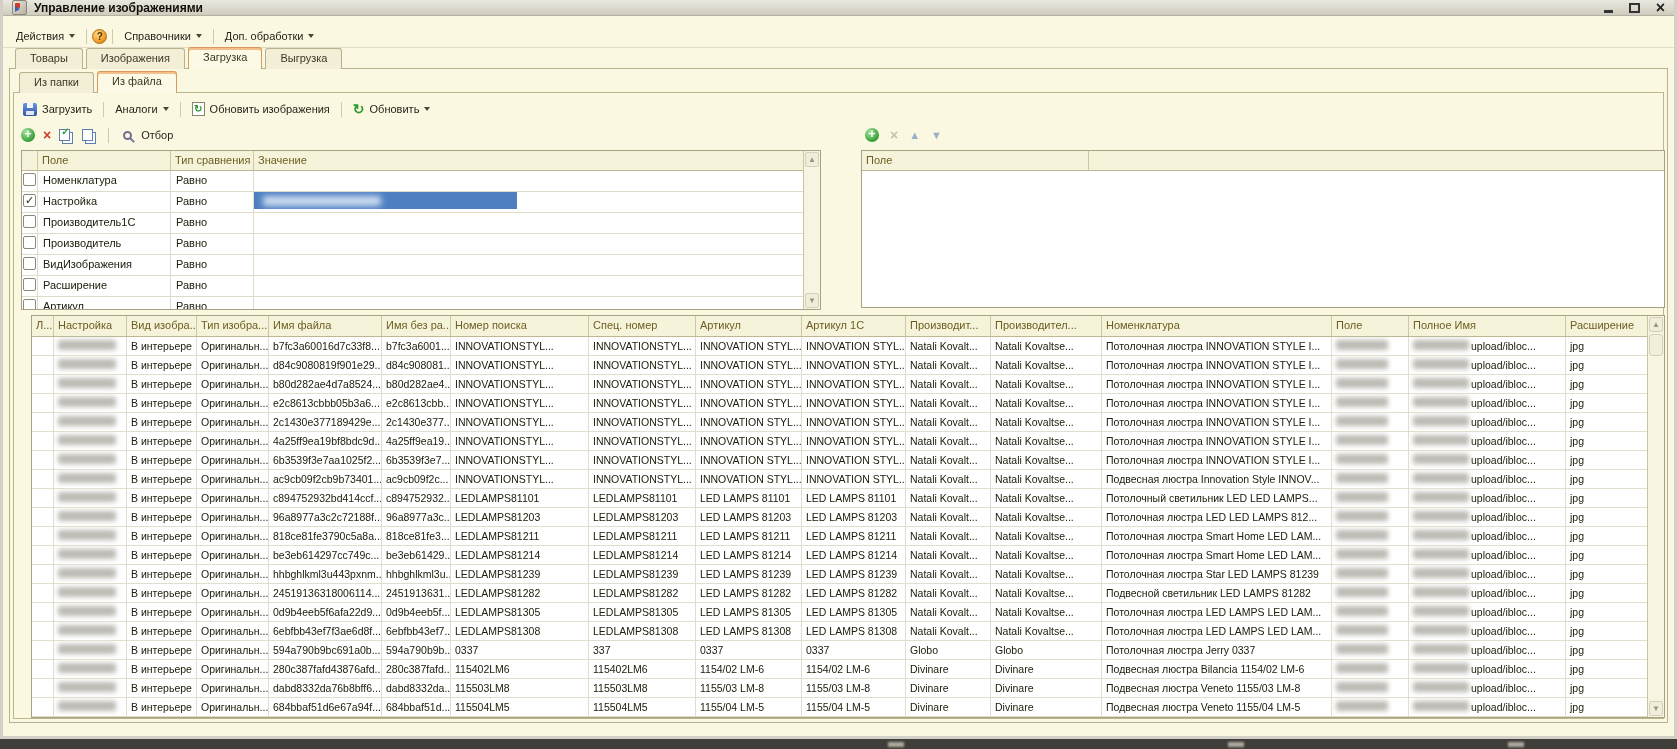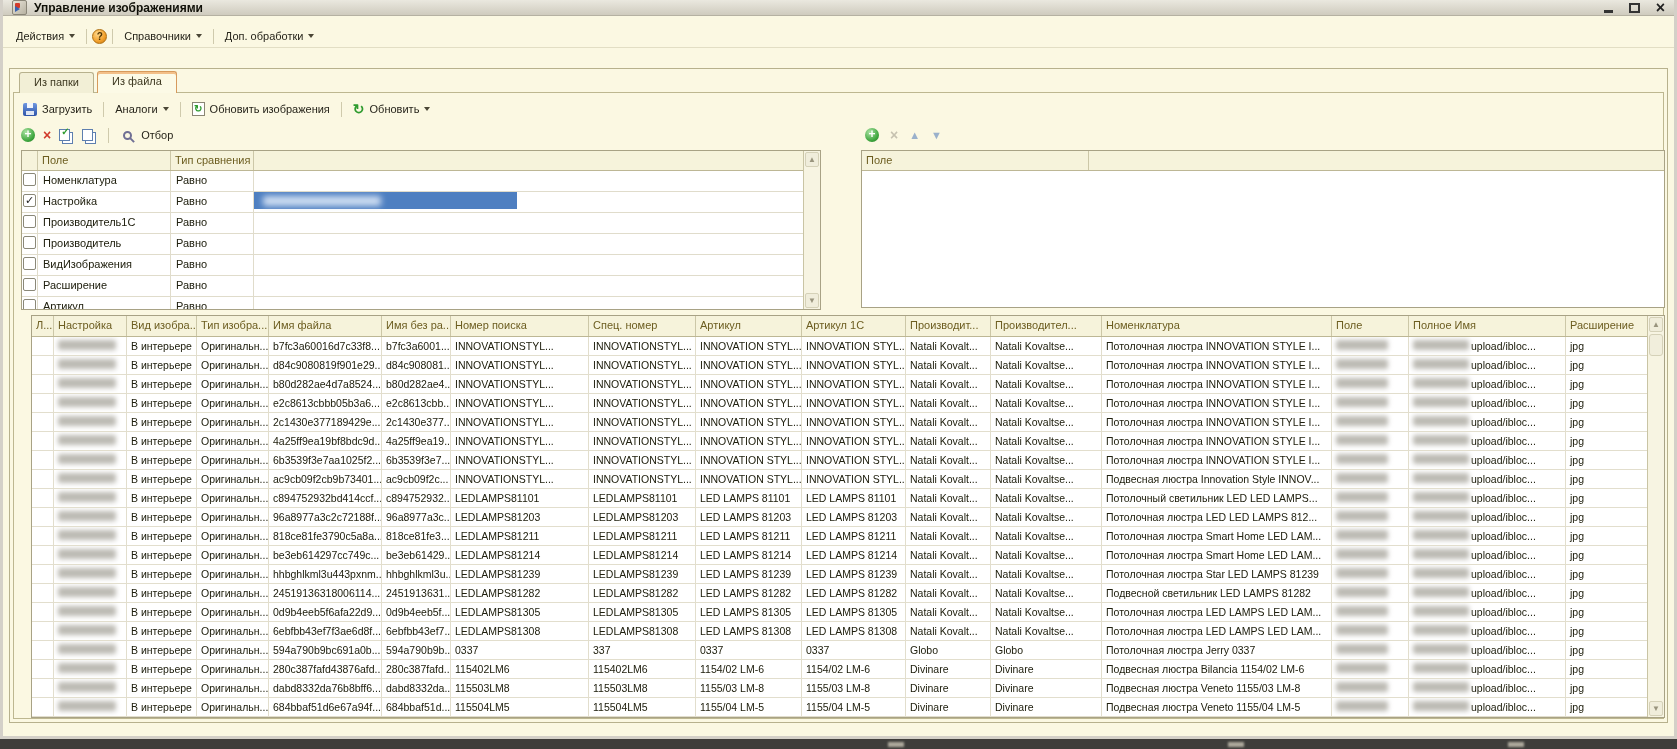--- a/index.html
+++ b/index.html
@@ -111,20 +111,26 @@
         <span>Справочники</span>
         <span class="caret"></span>
       </span>
     <span class="tsep"></span>
     <span class="menu-item">
         <span>Доп. обработки</span>
         <span class="caret"></span>
       </span>
   </div>
 
+  <div class="tabs main">
+    <span class="tab">Товары</span>
+    <span class="tab">Изображения</span>
+    <span class="tab active">Загрузка</span>
+    <span class="tab">Выгрузка</span>
+  </div>
   <div class="tabpage-border"></div>
 
   <div class="tabs sub">
     <span class="tab">Из папки</span>
     <span class="tab active">Из файла</span>
   </div>
   <div class="subpage-border"></div>
 
   <div class="toolbar toolbar1">
     <span class="tbtn">
@@ -166,20 +172,21 @@
     <span class="ic-x disabled"></span>
     <span class="ic-up"></span>
     <span class="ic-down"></span>
   </div>
 
   <div class="grid filter-grid">
     <div class="g-head">
       <span class="g-hcell" style="width:16px"></span>
       <span class="g-hcell" style="width:133px">Поле</span>
       <span class="g-hcell" style="width:83px">Тип сравнения</span>
+      <span class="g-hcell" style="width:550px">Значение</span>
     </div>
     <div>
         <div class="fg-row">
           <span class="fg-cell cb-cell" style="width: 16px;">
             <span class="cb"></span>
           </span>
           <span class="fg-cell" style="width: 133px;">Номенклатура</span>
           <span class="fg-cell" style="width: 83px;">Равно</span>
           <span class="fg-cell" style="width: 550px; padding: 1px;"></span>
         </div>

